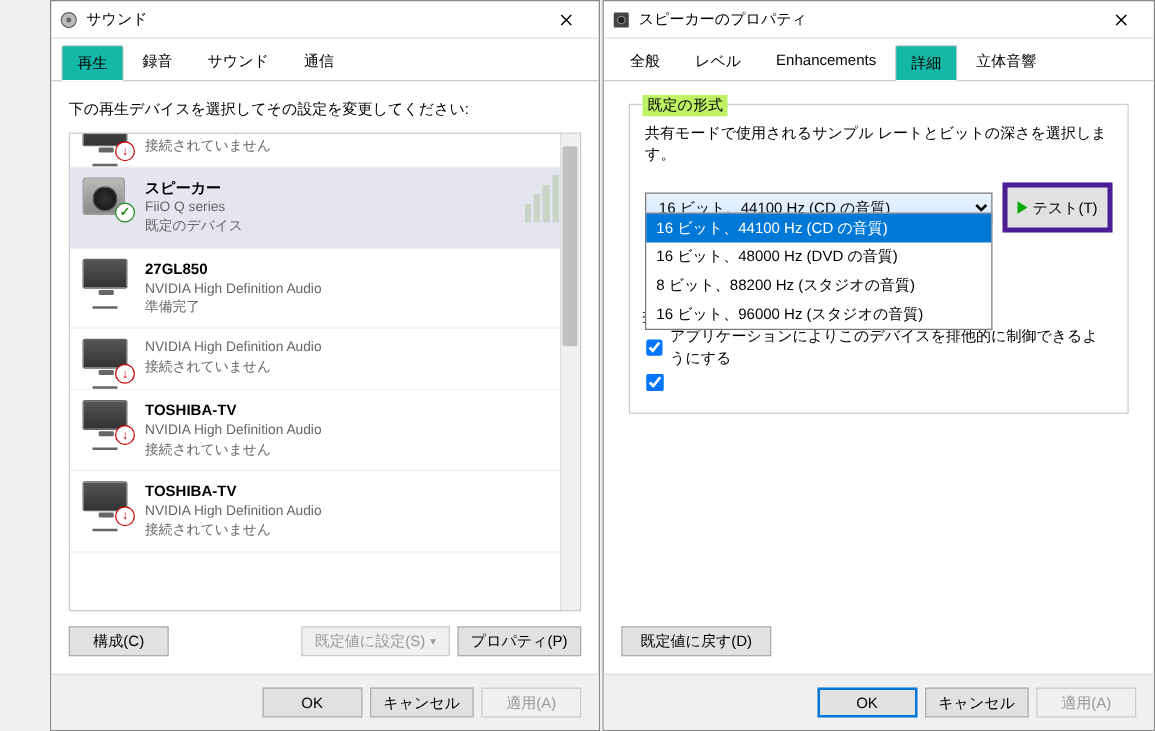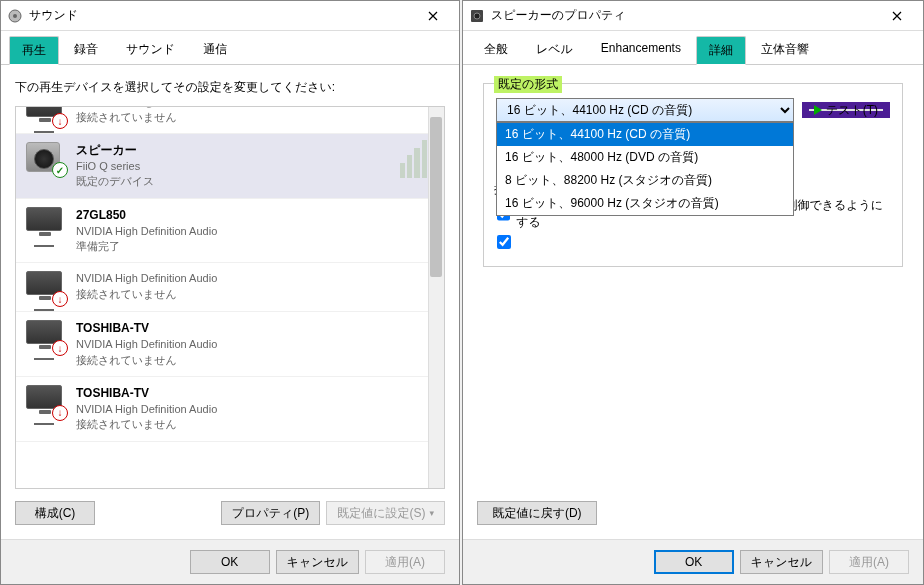--- a/index.html
+++ b/index.html
@@ -41,27 +41,27 @@
   .dropdown-btn::after { content:"▾"; margin-left:4px; font-size:9px;}
   .footer-buttons { display:flex; justify-content:flex-end; gap:6px; padding:10px 14px; border-top:1px solid #ddd; background:#f0f0f0; }
   .group { border:1px solid #ccc; margin:4px 6px; padding:14px 12px 12px; position:relative; }
   .group-title { position:absolute; top:-8px; left:10px; background:#bef264; padding:0 4px; }
   .group-desc { margin-bottom:14px; }
   .combo-row { display:flex; gap:8px; align-items:center; margin-bottom:10px; position:relative;}
   select.combo { flex:1; height:24px; border:1px solid #7a7a7a; background:linear-gradient(#eaf3ff,#d4e8ff); padding:0 6px; cursor:pointer;}
   .dropdown-list { position:absolute; top:24px; left:0; right:96px; background:#fff; border:1px solid #7a7a7a; z-index:10;}
   .dropdown-opt { padding:3px 8px; cursor:pointer; }
   .dropdown-opt.sel { background:#0078d7; color:#fff; }
-  .play-btn { min-width:88px; height:16px; display:flex; align-items:center; justify-content:center; gap:4px; background:#e1e1e1; border:7px solid #4c1d95; cursor:pointer;}
+  .play-btn { min-width:88px; height:40px; display:flex; align-items:center; justify-content:center; gap:4px; background:#e1e1e1; border:4px solid #4c1d95; cursor:pointer;}
   .play-btn .tri { width:0; height:0; border-left:8px solid #0a0; border-top:5px solid transparent; border-bottom:5px solid transparent; }
   .checkbox-row { display:flex; align-items:center; gap:6px; margin:4px 0; }
   .checkbox-row input { width:14px; height:14px; }
   .scrollbar-fake { position:absolute; right:0; top:0; bottom:0; width:16px; background:#f0f0f0; border-left:1px solid #ddd;}
   .scroll-thumb { position:absolute; right:2px; width:12px; background:#c1c1c1; border-radius:2px; }
-  #win-left { width:460px; }
+  #win-left { width:460px;margin-left:40px; }
   #win-right { width:462px; margin-left:2px; }
   .truncated { color:#aaa; }
 </style>
 </head>
 <body>
 
 <div class="window" id="win-left">
   <div class="titlebar">
     <span class="titlebar-icon">
       <svg viewBox="0 0 16 16" width="16" height="16">
@@ -159,22 +159,22 @@
             <span class="dev-sub">NVIDIA High Definition Audio</span>
             <span class="dev-sub">接続されていません</span>
           </div>
         </div>
         <div class="scrollbar-fake">
         <div class="scroll-thumb" style="top:10px;height:160px;"></div>
       </div>
     </div>
     <div class="row-buttons">
       <button class="std left">構成(C)</button>
+      <button class="std dropdown-btn" disabled="">既定値に設定(S)</button>
       <button class="std">プロパティ(P)</button>
-      <button class="std dropdown-btn" disabled="">既定値に設定(S)</button>
     </div>
   </div>
   <div class="footer-buttons">
     <button class="std">OK</button>
     <button class="std">キャンセル</button>
     <button class="std" disabled="">適用(A)</button>
   </div>
 </div>
 
 <div class="window" id="win-right">
@@ -195,20 +195,21 @@
   <div class="tabs" id="props-tabs">
       <div class="tab">全般</div>
       <div class="tab">レベル</div>
       <div class="tab">Enhancements</div>
       <div class="tab active">詳細</div>
       <div class="tab">立体音響</div>
     </div>
   <div class="content">
     <div class="group">
       <div class="group-title">既定の形式</div>
+      <div class="group-desc">共有モードで使用されるサンプル レートとビットの深さを選択します。</div>
       <div class="combo-row">
         <select class="combo">
           <option>16 ビット、44100 Hz (CD の音質)</option>
         </select>
         <button class="play-btn">
           <span class="tri"></span>
           <span>テスト(T)</span>
         </button>
         <div class="dropdown-list" id="format-options">
             <div class="dropdown-opt sel">16 ビット、44100 Hz (CD の音質)</div>

